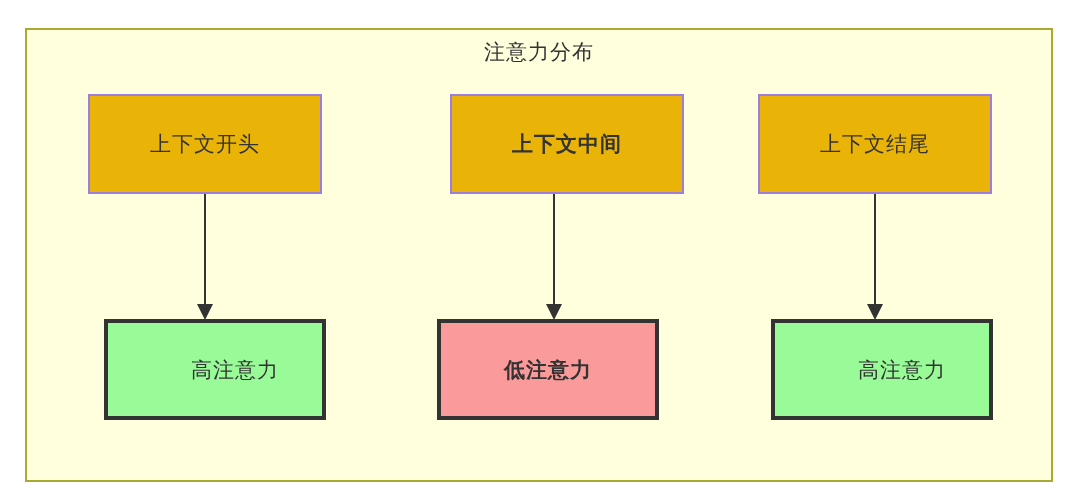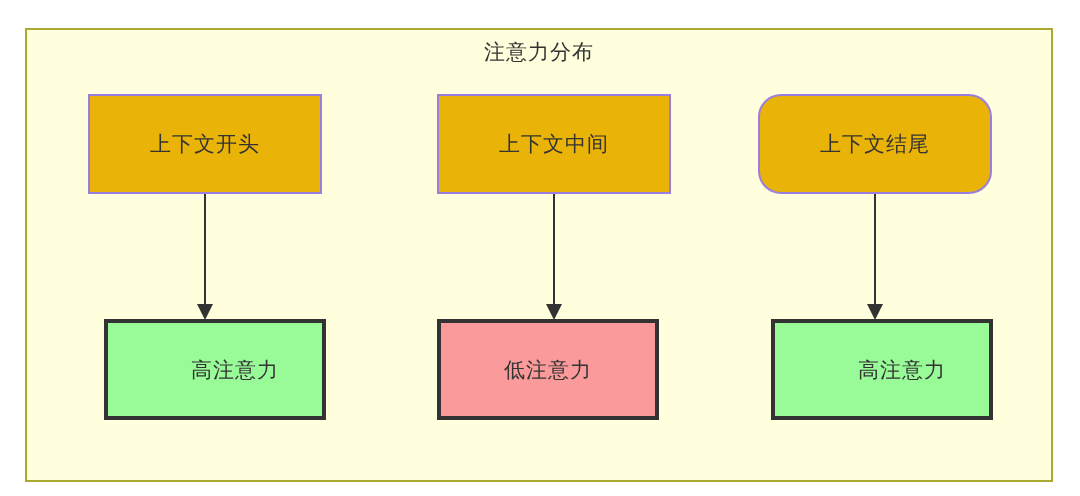--- a/index.html
+++ b/index.html
@@ -66,24 +66,24 @@
     top: 289px;
   }
   .attn-high {
     background: #98fb98;
     padding-left: 40px;
   }
   .attn-low {
     background: #fa9a9a;
   }
   .ctx-col-1 { left: 61px; }
-  .ctx-col-2 { left: 410px; }
-  .ctx-col-3 { left: 731px; border-radius: 23px; }
+  .ctx-col-2 { left: 423px; font-weight: bold; }
+  .ctx-col-3 { left: 731px; }
   .attn-col-1 { left: 77px; }
-  .attn-col-2 { left: 410px; }
+  .attn-col-2 { left: 410px; font-weight: bold; }
   .attn-col-3 { left: 744px; }
   .edge-layer {
     position: absolute;
     left: 0;
     top: 0;
     width: 1028px;
     height: 454px;
     pointer-events: none;
     overflow: visible;
   }

